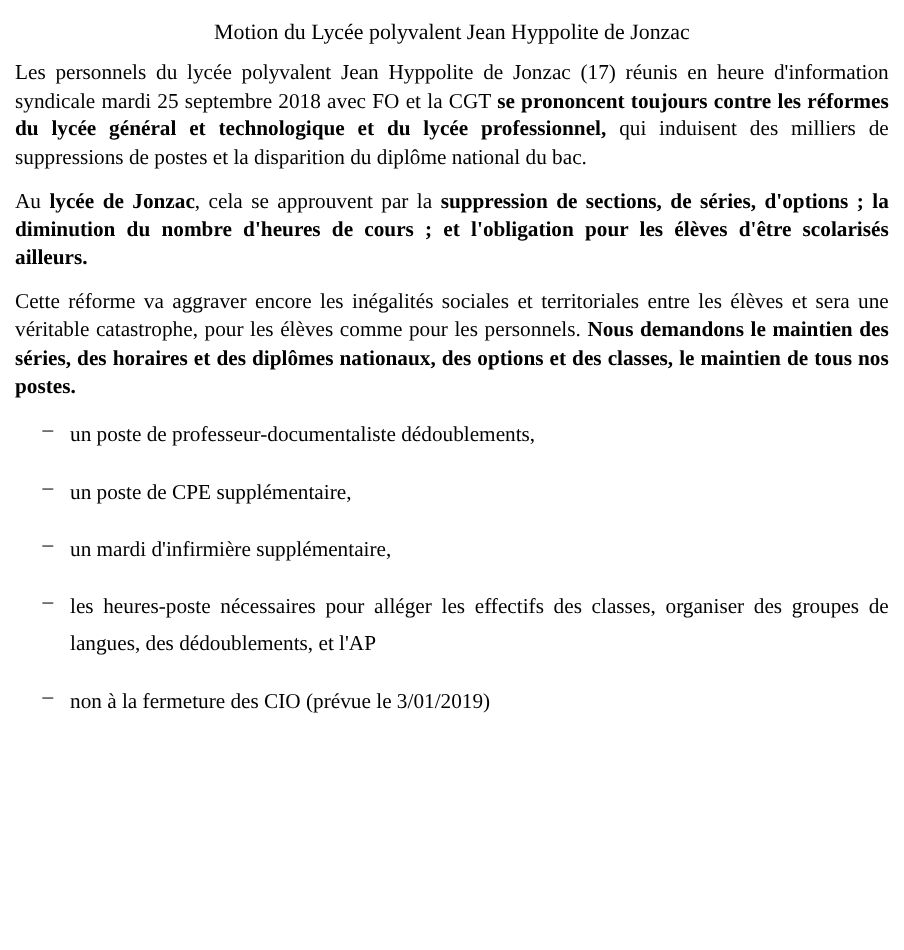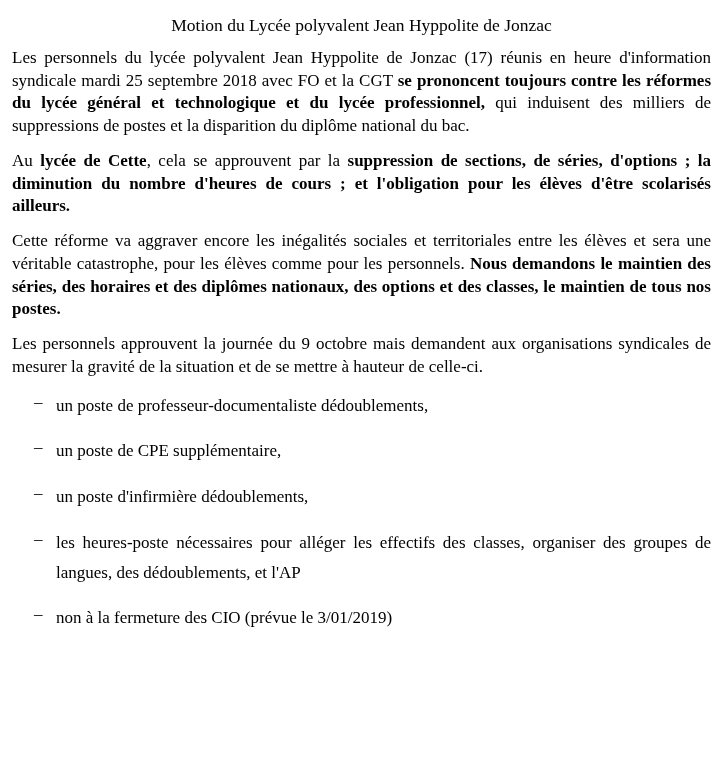--- a/index.html
+++ b/index.html
@@ -62,36 +62,35 @@
 </style>
 </head>
 <body>
 
 <div class="page">
 
   <div class="doc-title">Motion du Lycée polyvalent Jean Hyppolite de Jonzac</div>
 
   <div>
     <p class="para"><span>Les personnels du lycée polyvalent Jean Hyppolite de Jonzac (17) réunis en heure d'information syndicale mardi 25 septembre 2018 avec FO et la CGT </span><b>se prononcent toujours contre les réformes du lycée général et technologique et du lycée professionnel,</b><span> qui induisent des milliers de suppressions de postes et la disparition du diplôme national du bac.</span></p>
-    <p class="para"><span>Au </span><b>lycée de Cette</b><span>, cela se approuvent par la </span><b>suppression de sections, de séries, d'options ; la diminution du nombre d'heures de cours ; et l'obligation pour les élèves d'être scolarisés ailleurs.</b></p>
+    <p class="para"><span>Au </span><b>lycée de Jonzac</b><span>, cela se approuvent par la </span><b>suppression de sections, de séries, d'options ; la diminution du nombre d'heures de cours ; et l'obligation pour les élèves d'être scolarisés ailleurs.</b></p>
     <p class="para"><span>Cette réforme va aggraver encore les inégalités sociales et territoriales entre les élèves et sera une véritable catastrophe, pour les élèves comme pour les personnels. </span><b>Nous demandons le maintien des séries, des horaires et des diplômes nationaux, des options et des classes, le maintien de tous nos postes.</b></p>
-    <p class="para"><span>Les personnels approuvent la journée du 9 octobre mais demandent aux organisations syndicales de mesurer la gravité de la situation et de se mettre à hauteur de celle-ci.</span></p>
 
     <ul class="list">
       <li class="list-item">
         <span class="dash">–</span>
         <span class="item-text">un poste de professeur-documentaliste dédoublements,</span>
       </li>
       <li class="list-item">
         <span class="dash">–</span>
         <span class="item-text">un poste de CPE supplémentaire,</span>
       </li>
       <li class="list-item">
         <span class="dash">–</span>
-        <span class="item-text">un poste d'infirmière dédoublements,</span>
+        <span class="item-text">un mardi d'infirmière supplémentaire,</span>
       </li>
       <li class="list-item">
         <span class="dash">–</span>
         <span class="item-text">les heures-poste nécessaires pour alléger les effectifs des classes, organiser des groupes de langues, des dédoublements, et l'AP</span>
       </li>
       <li class="list-item">
         <span class="dash">–</span>
         <span class="item-text">non à la fermeture des CIO (prévue le 3/01/2019)</span>
       </li>
     </ul>

